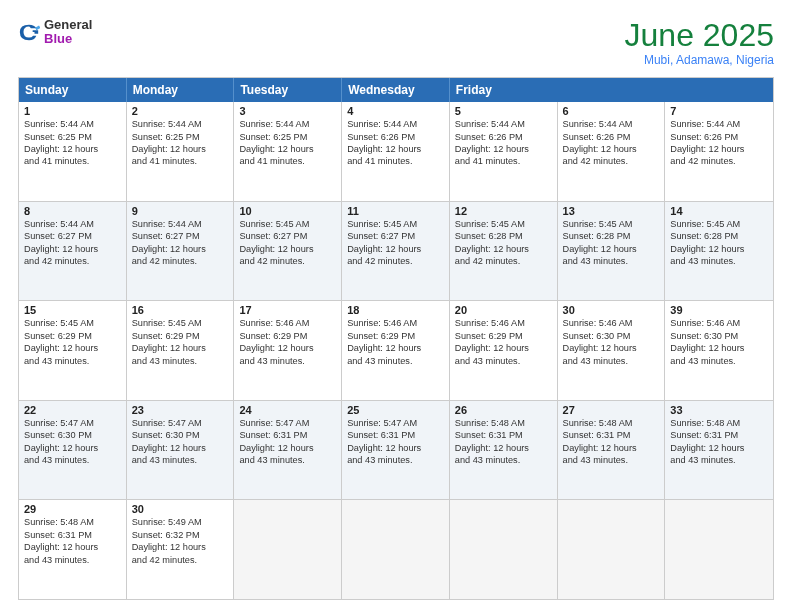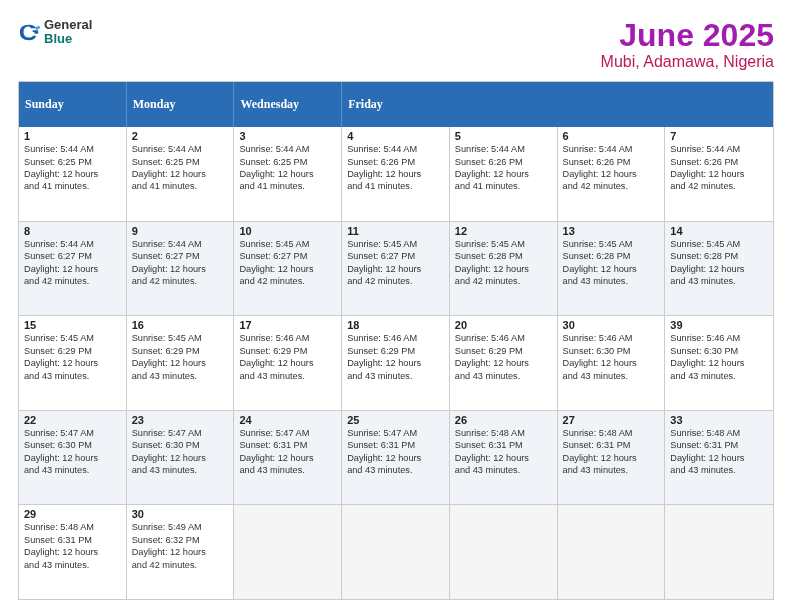--- a/index.html
+++ b/index.html
@@ -29,60 +29,59 @@
       gap: 4px;
     }
     .logo-text {
       display: flex;
       flex-direction: column;
       font-size: 13px;
       font-weight: bold;
       line-height: 1.1;
     }
     .logo-general { color: #333; }
-    .logo-blue { color: #0f766e; }
+    .logo-blue { color: #a21caf; }
     .logo-icon {
       width: 22px;
       height: 22px;
     }
     .title-block {
       text-align: right;
     }
     .title-block h1 {
       font-size: 32px;
-      font-weight: bold;
-      color: #a21caf;
+      font-weight: normal;
+      color: #15803d;
       line-height: 1.1;
       text-align: right;
     }
     .title-block h2 {
-      font-size: 16px;
-      color: #be185d;
+      font-size: 12px;
+      color: #3b82f6;
       font-weight: normal;
       margin-left: 40px;
     }
     .calendar {
       flex: 1;
       display: flex;
       flex-direction: column;
       border: 1px solid #ccc;
     }
     .cal-header-row {
       display: grid;
       grid-template-columns: repeat(7, 1fr);
       background: #2a6db5;
     }
     .cal-header-cell {
       color: #fff;
       font-size: 12px;
       font-weight: bold;
-      padding: 15px 6px;
+      padding: 5px 6px;
       text-align: left;
       border-right: 1px solid #5590cc;
-      font-family: Liberation Serif, serif;
     }
     .cal-header-cell:last-child { border-right: none; }
     .cal-body {
       flex: 1;
       display: flex;
       flex-direction: column;
     }
     .cal-week {
       display: grid;
       grid-template-columns: repeat(7, 1fr);
@@ -133,20 +132,21 @@
     <div class="title-block">
       <h1>June 2025</h1>
       <h2>Mubi, Adamawa, Nigeria</h2>
     </div>
   </div>
 
   <div class="calendar">
     <div class="cal-header-row">
         <div class="cal-header-cell">Sunday</div>
         <div class="cal-header-cell">Monday</div>
+        <div class="cal-header-cell">Tuesday</div>
         <div class="cal-header-cell">Wednesday</div>
         <div class="cal-header-cell">Friday</div>
       </div>
     <div class="cal-body">
         <div class="cal-week">
           <div class="cal-cell">
             <span class="day-num">1</span>
             <span class="cell-line">Sunrise: 5:44 AM</span>
             <span class="cell-line">Sunset: 6:25 PM</span>
             <span class="cell-line">Daylight: 12 hours</span>

